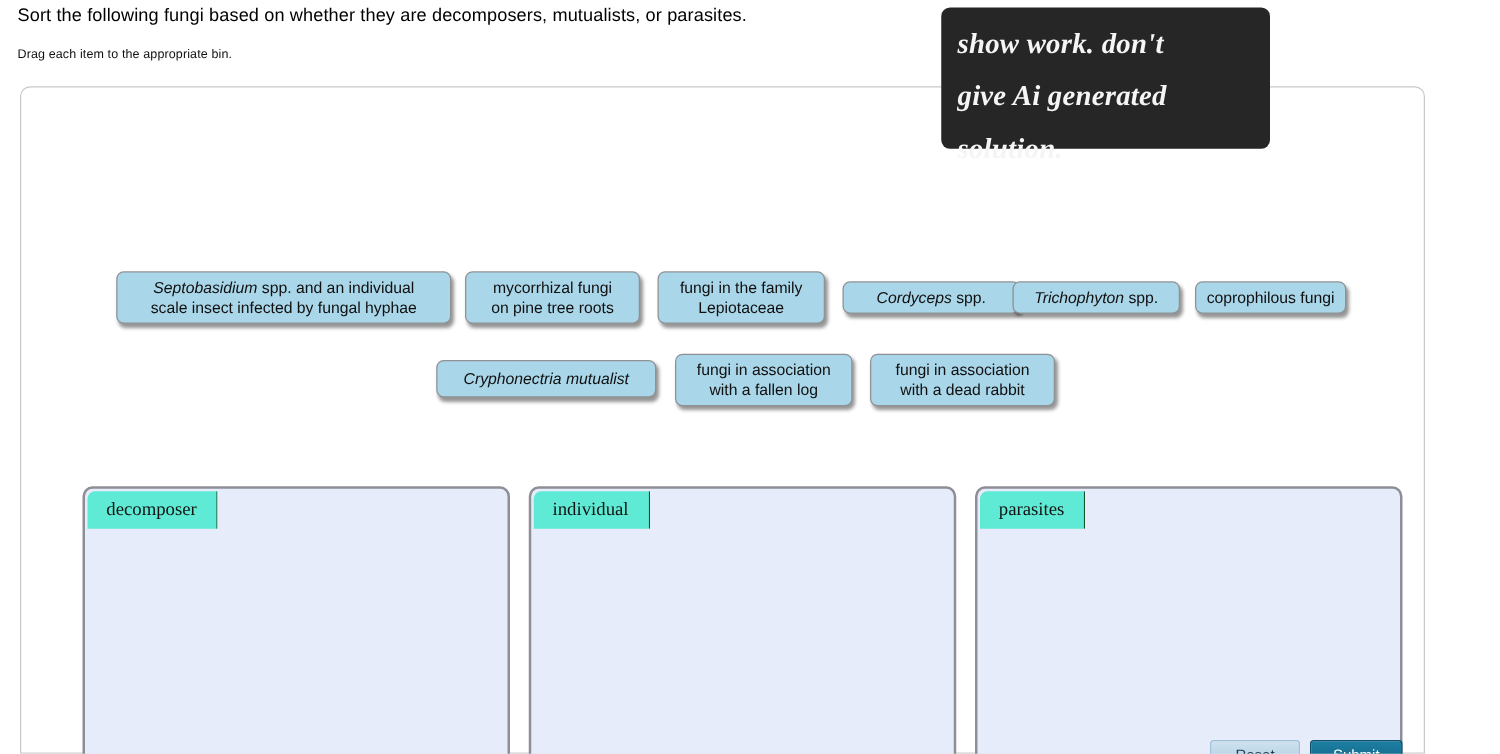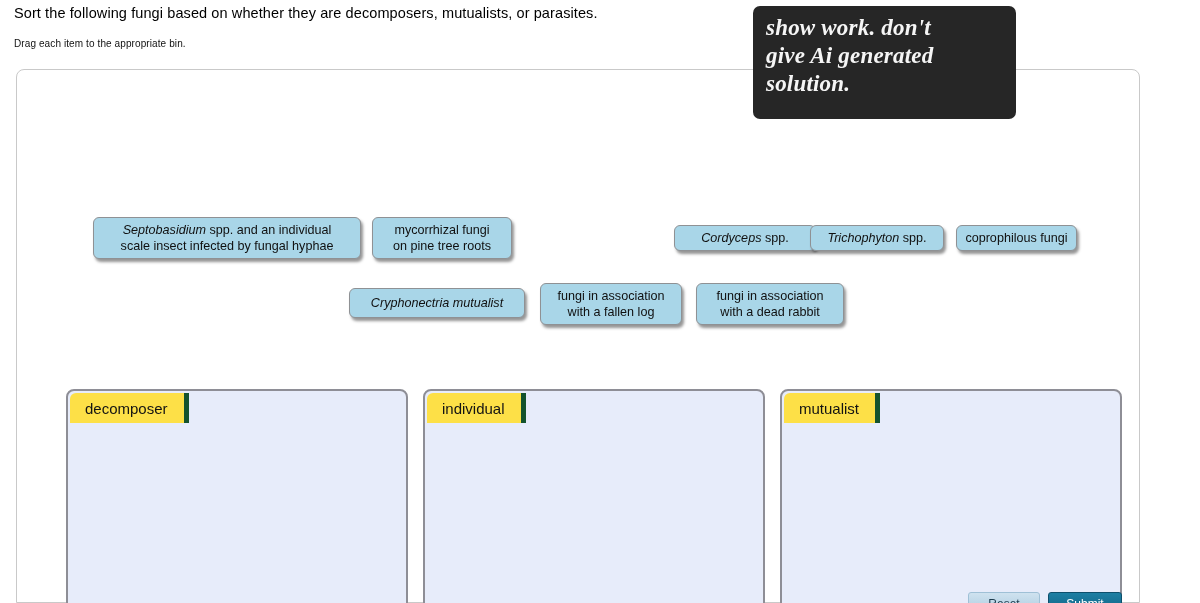--- a/index.html
+++ b/index.html
@@ -50,21 +50,21 @@
     box-sizing: border-box;
     padding: 8px 0 0 13px;
     z-index: 40;
   }
   .note-overlay .note-text {
     display: block;
     font-family: "Liberation Serif", serif;
     font-style: italic;
     font-weight: bold;
     font-size: 23px;
-    line-height: 28px;
+    line-height: 42px;
     color: #f5f5f5;
     white-space: pre-line;
     letter-spacing: 0.2px;
   }
 
   
   .activity-panel {
     position: absolute;
     left: 16px;
     top: 69px;
@@ -137,30 +137,31 @@
   }
   .bin-decomposer { left: 49px;  width: 342px; }
   .bin-mutualist  { left: 406px; width: 342px; }
   .bin-parasite   { left: 763px; width: 342px; }
 
   .bin-tab {
     position: absolute;
     left: 2px;
     top: 2px;
     height: 30px;
-    background: #fde047;
-    border-right: 5px solid #14532d;
+    background: #5eead4;
+    border-right: 1px solid #14532d;
     display: flex;
     align-items: center;
     padding: 0 16px 0 15px;
     box-sizing: border-box;
     border-top-left-radius: 6px;
     font-size: 15px;
     color: #131313;
     white-space: nowrap;
+    font-family: Liberation Serif, serif;
   }
 
   
   .button-bar {
     position: absolute;
     left: 968px;
     top: 592px;
     display: flex;
     gap: 8px;
     z-index: 30;
@@ -209,20 +210,24 @@
     <div class="tile tile-mycorrhizal">
       <span class="tile-label">mycorrhizal fungi
 on pine tree roots</span>
     </div>
 
     <div class="tile tile-septobasidium">
       <span class="tile-label"><i>Septobasidium</i> spp. and an individual
 scale insect infected by fungal hyphae</span>
     </div>
 
+    <div class="tile tile-lepiotaceae">
+      <span class="tile-label">fungi in the family
+Lepiotaceae</span>
+    </div>
 
     <div class="tile tile-cordyceps">
       <span class="tile-label"><i>Cordyceps</i> spp.</span>
     </div>
 
     <div class="tile tile-trichophyton">
       <span class="tile-label"><i>Trichophyton</i> spp.</span>
     </div>
 
     <div class="tile tile-coprophilous">
@@ -247,21 +252,21 @@
 
   <div class="bin bin-decomposer">
     <div class="bin-tab">decomposer</div>
   </div>
 
   <div class="bin bin-mutualist">
     <div class="bin-tab">individual</div>
   </div>
 
   <div class="bin bin-parasite">
-    <div class="bin-tab">mutualist</div>
+    <div class="bin-tab">parasites</div>
   </div>
 
 </div>
 
 <div class="button-bar">
   <div class="btn btn-reset">Reset</div>
   <div class="btn btn-submit">Submit</div>
 </div>
 
 </body></html>

